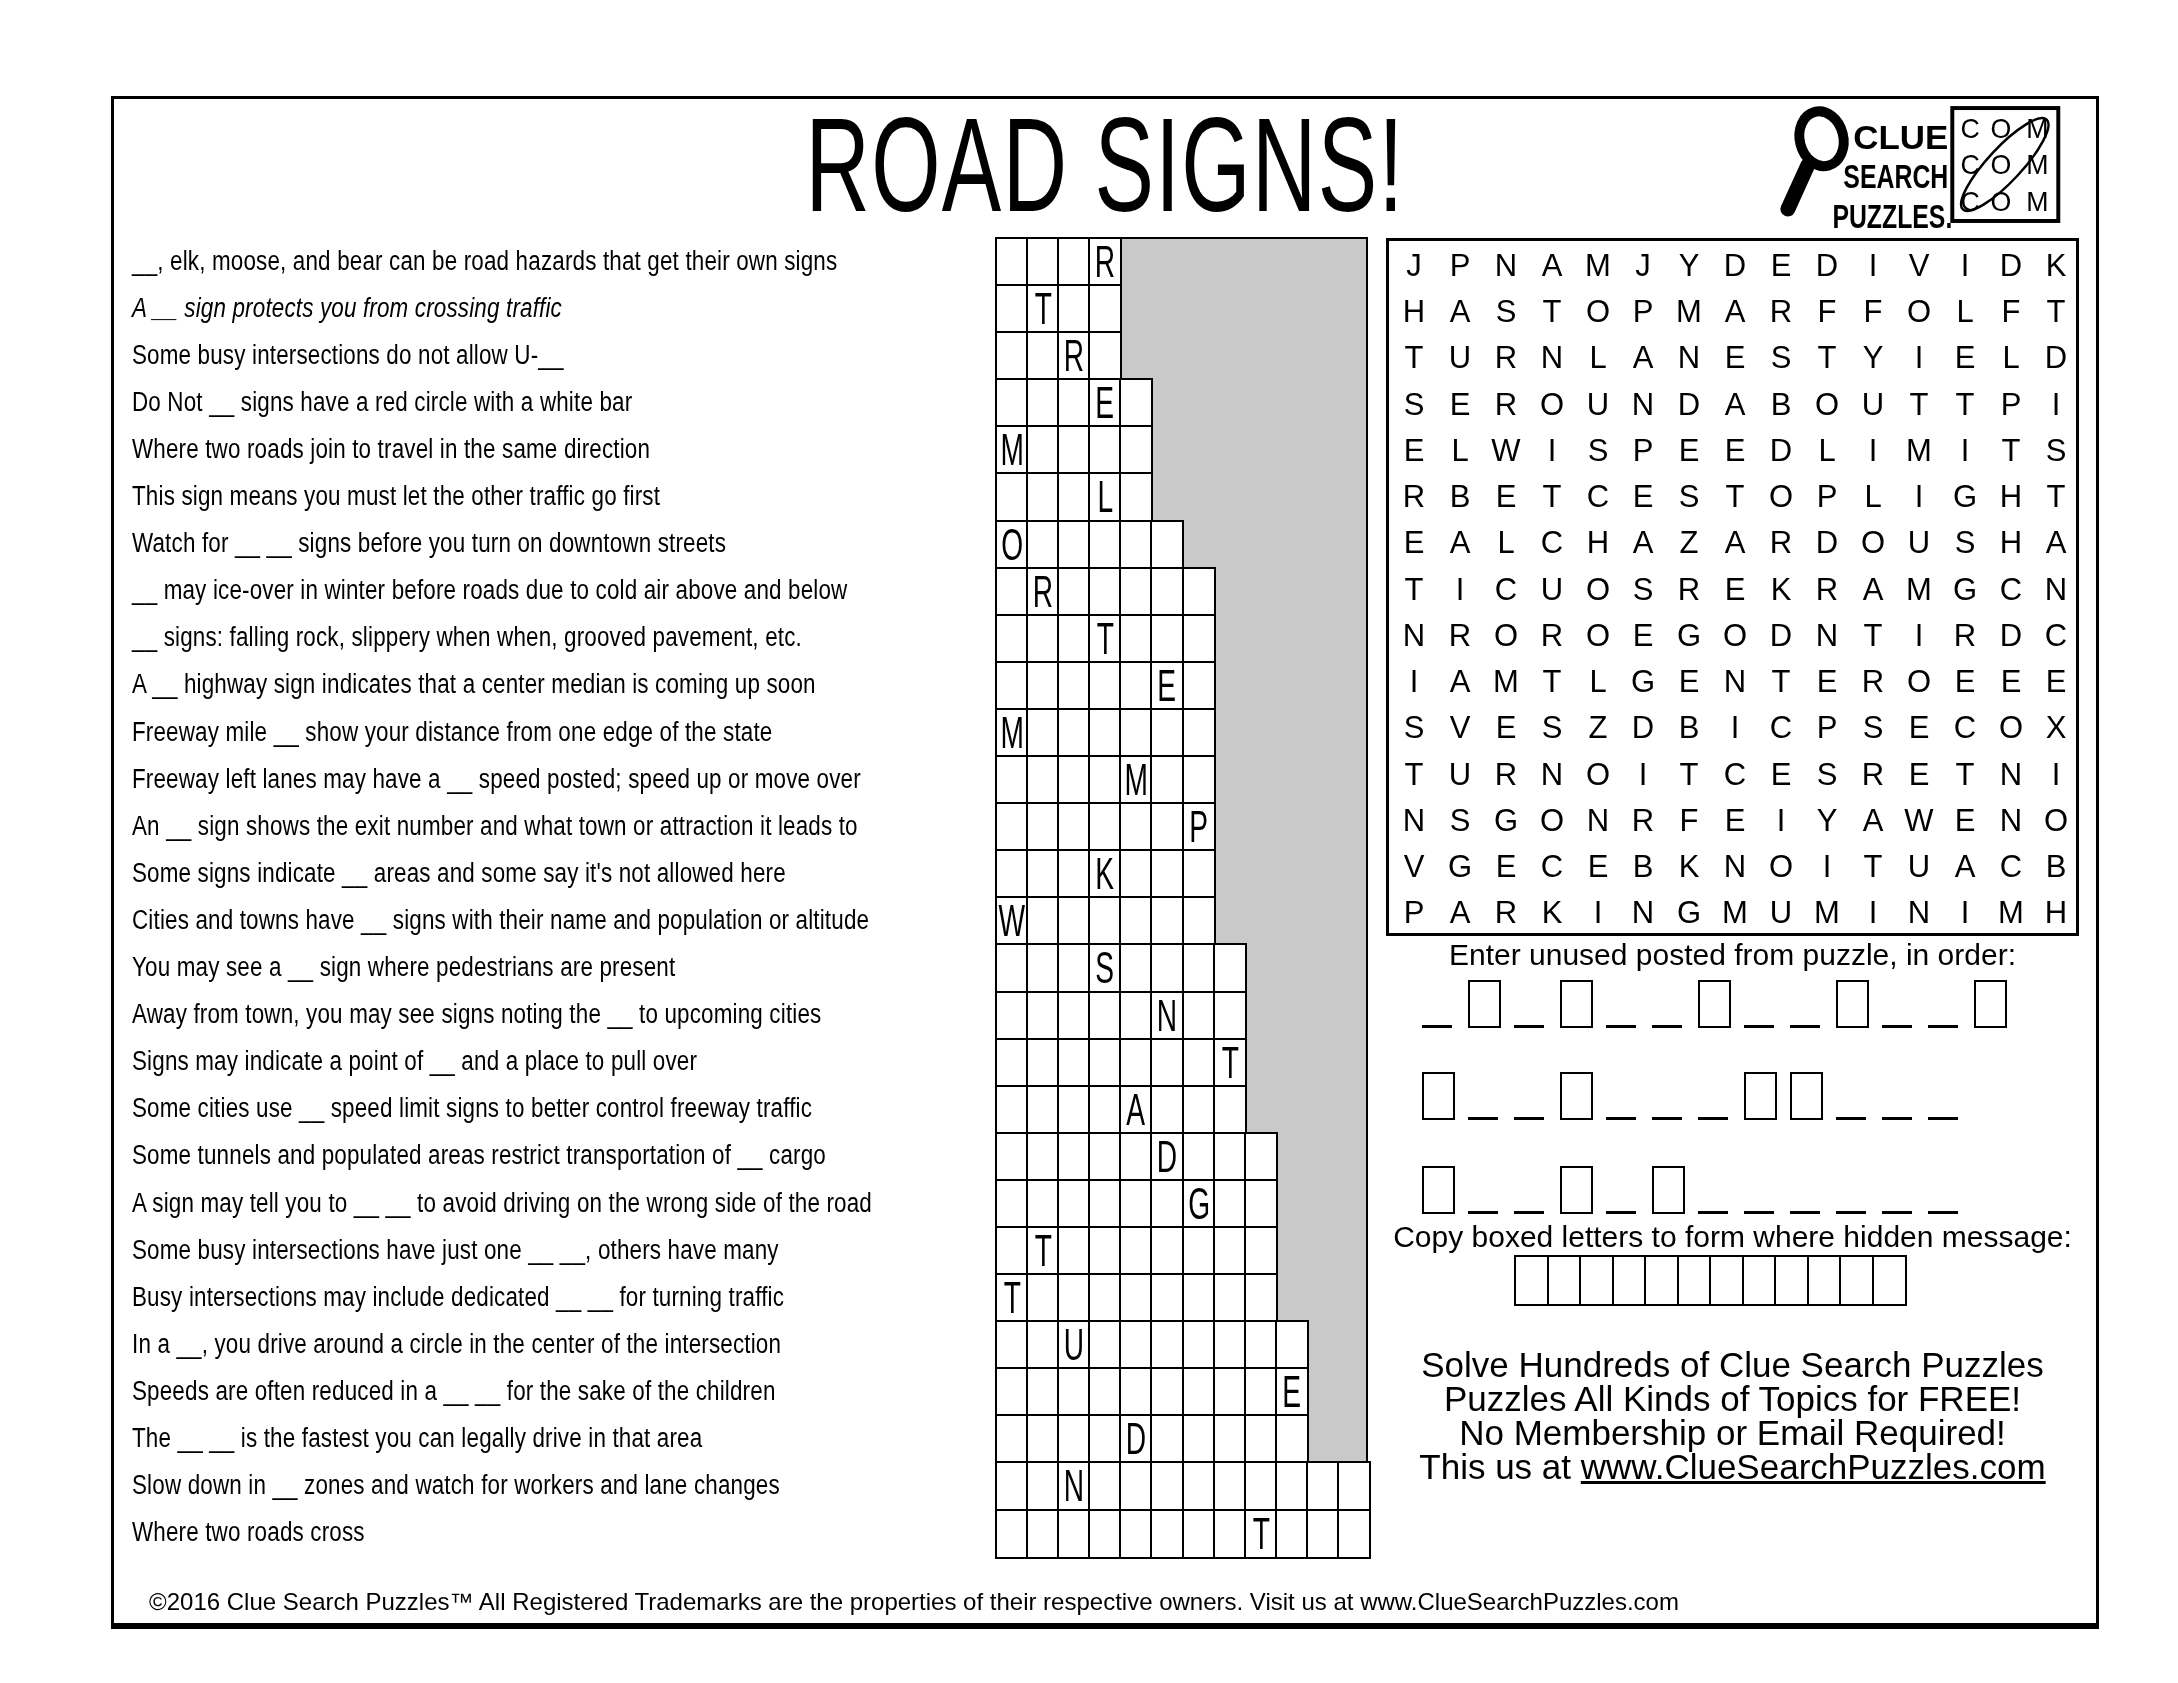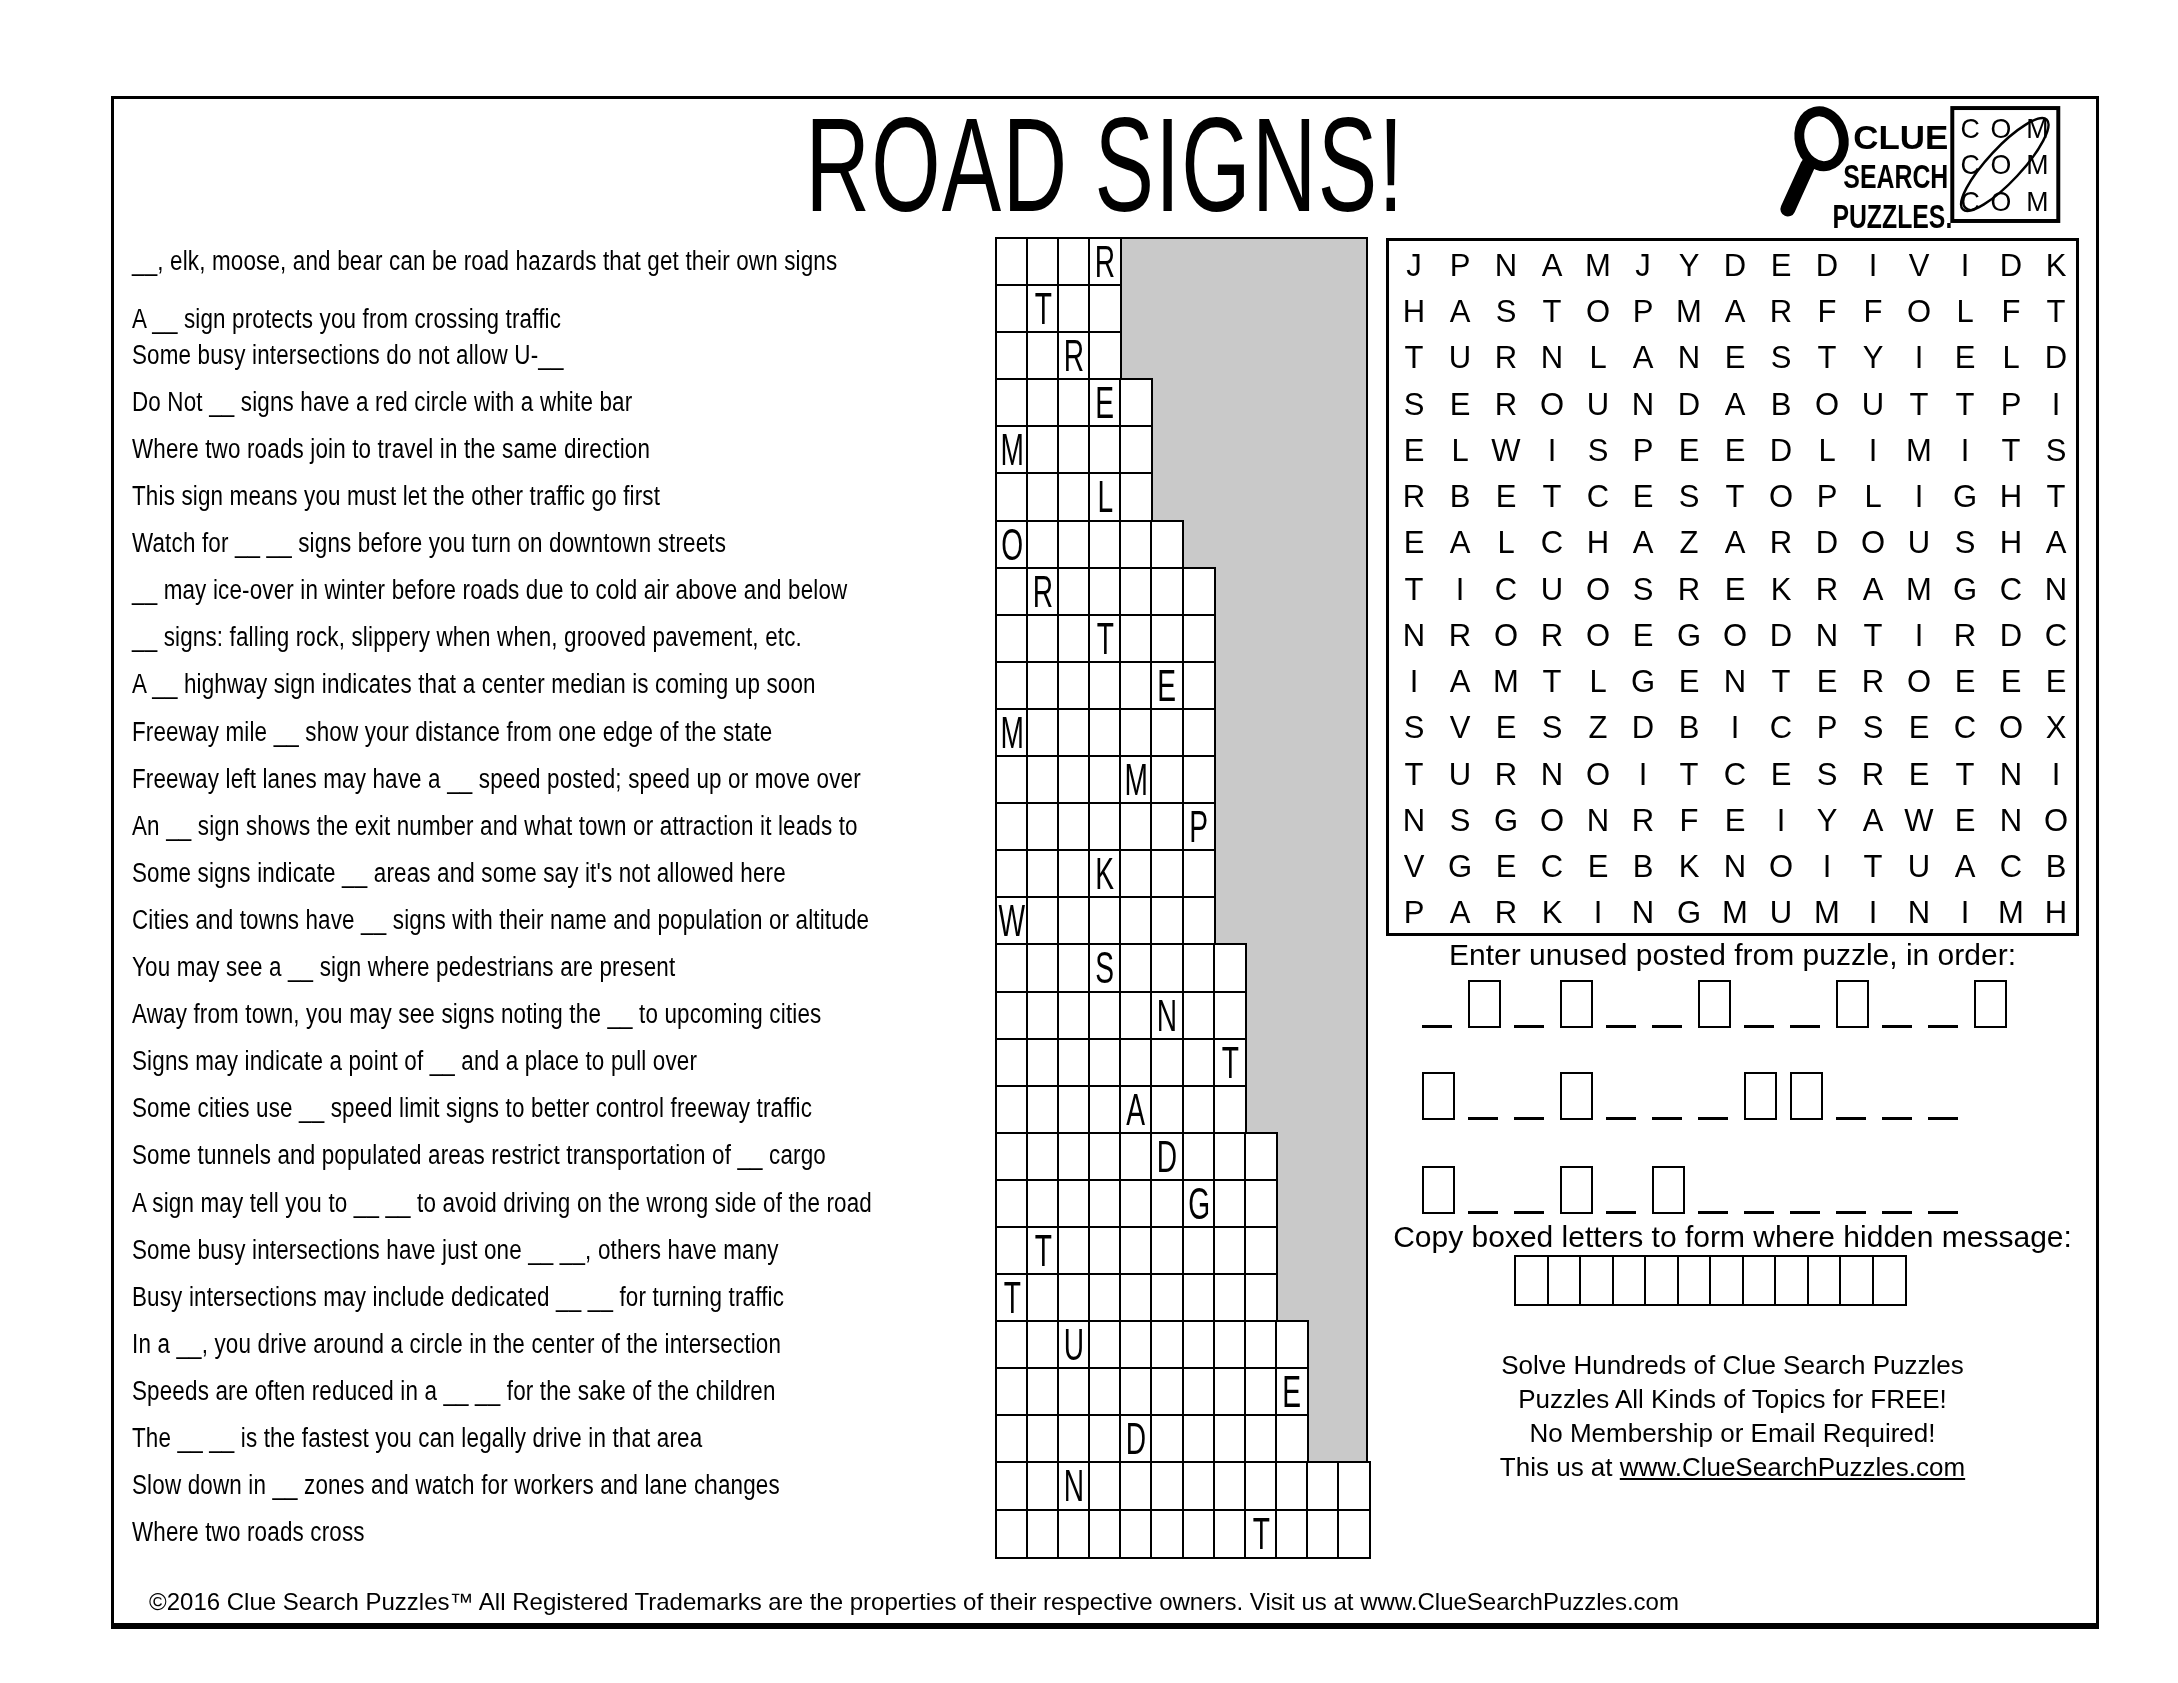--- a/index.html
+++ b/index.html
@@ -36,21 +36,21 @@
   
   .slot-line{position:absolute;left:1422px;height:50px;display:flex;align-items:flex-end;}
   .slot{width:46px;display:flex;align-items:flex-end;justify-content:flex-start;height:50px;}
   .slot-blank{width:30px;height:0;border-bottom:3.5px solid #000;margin-bottom:0;}
   .slot-box{width:33px;height:48px;border:2.5px solid #000;box-sizing:border-box;background:#fff;}
   
   #hidden-row{left:1514px;top:1255px;display:flex;}
   .hbox{width:35px;height:51px;border:2.5px solid #000;box-sizing:border-box;margin-left:-2.5px;background:#fff;}
   .hbox:first-child{margin-left:0;}
   
-  #promo{left:1386px;top:1348px;width:693px;text-align:center;font-size:26px;line-height:34px;}
+  #promo{left:1386px;top:1348px;width:693px;text-align:center;font-size:35px;line-height:34px;}
   #promo .url{text-decoration:underline;}
   
   #footer{left:149px;top:1588px;font-size:24px;white-space:nowrap;}
   
   .logo-word{font-family:"Liberation Sans",sans-serif;font-weight:bold;}
   .logo-com{font-family:"Liberation Sans",sans-serif;}
 </style>
 </head>
 <body>
 
@@ -80,21 +80,21 @@
       <text x="231" y="120">O</text>
       <text x="268" y="120">M</text>
     </g>
   <ellipse cx="235" cy="73" rx="62" ry="17" fill="none" stroke="#000" stroke-width="2.5" transform="rotate(-47 235 73)"></ellipse>
 </svg>
 
 <div class="abs" id="clues">
     <div class="clue-row" style="top: 237px;">
       <span class="clue-text">__, elk, moose, and bear can be road hazards that get their own signs</span>
     </div>
-    <div class="clue-row" style="top: 295px;">
+    <div class="clue-row" style="top: 284px; font-style: italic;">
       <span class="clue-text">A __ sign protects you from crossing traffic</span>
     </div>
     <div class="clue-row" style="top: 331px;">
       <span class="clue-text">Some busy intersections do not allow U-__</span>
     </div>
     <div class="clue-row" style="top: 378px;">
       <span class="clue-text">Do Not __ signs have a red circle with a white bar</span>
     </div>
     <div class="clue-row" style="top: 425px;">
       <span class="clue-text">Where two roads join to travel in the same direction</span>

